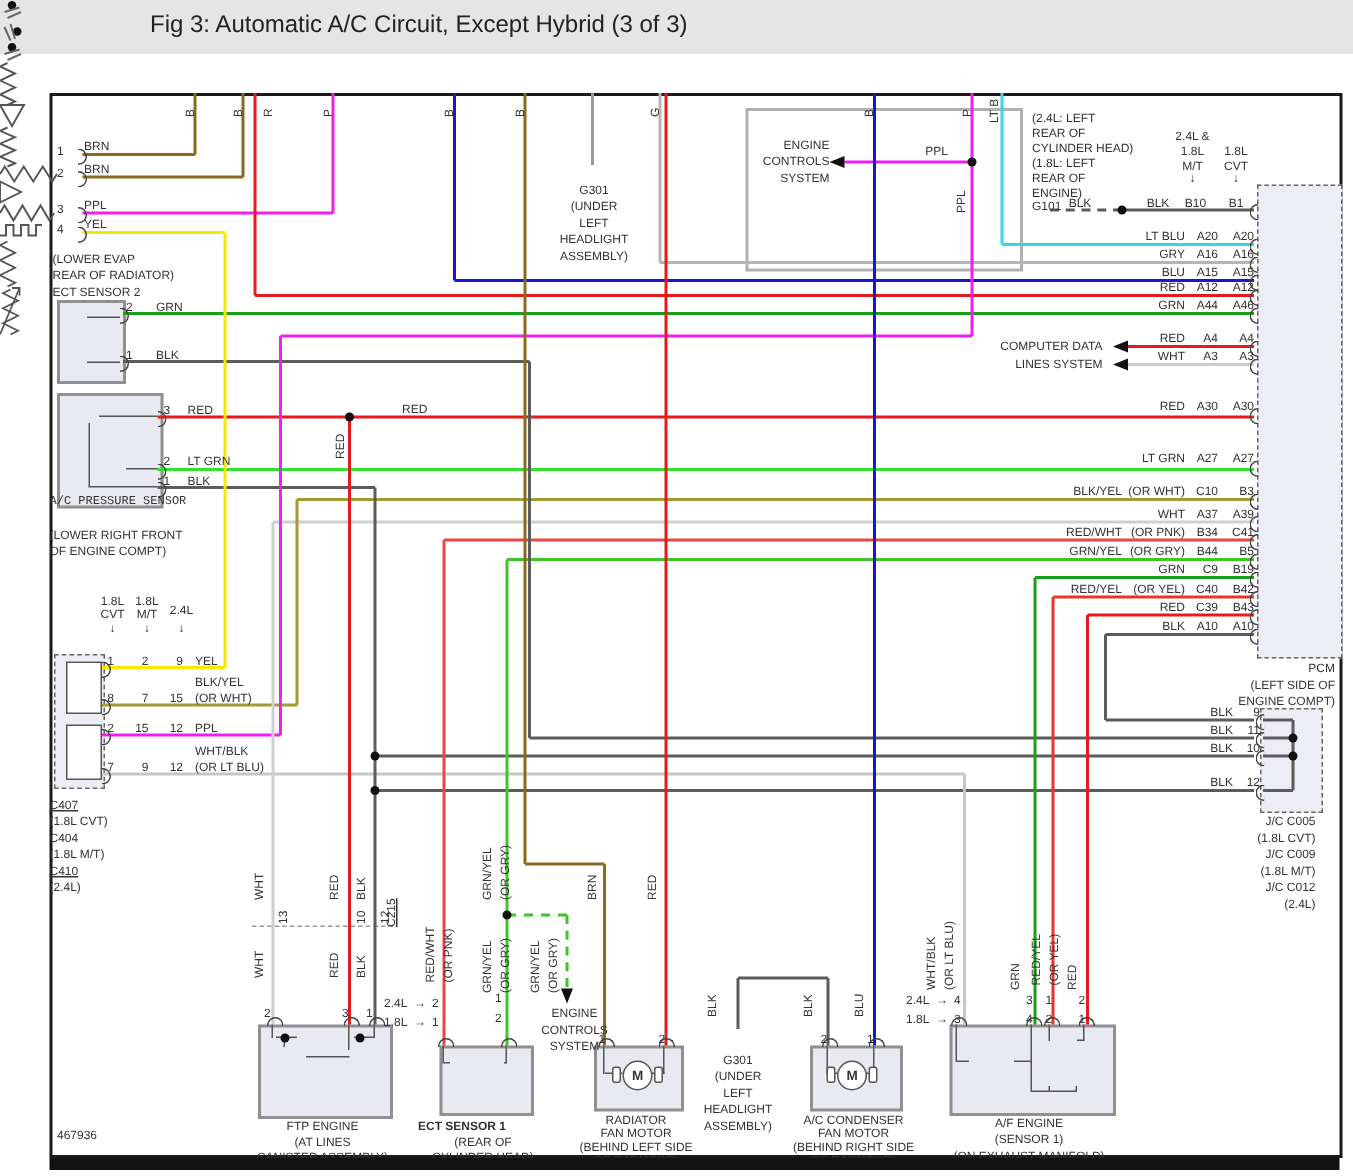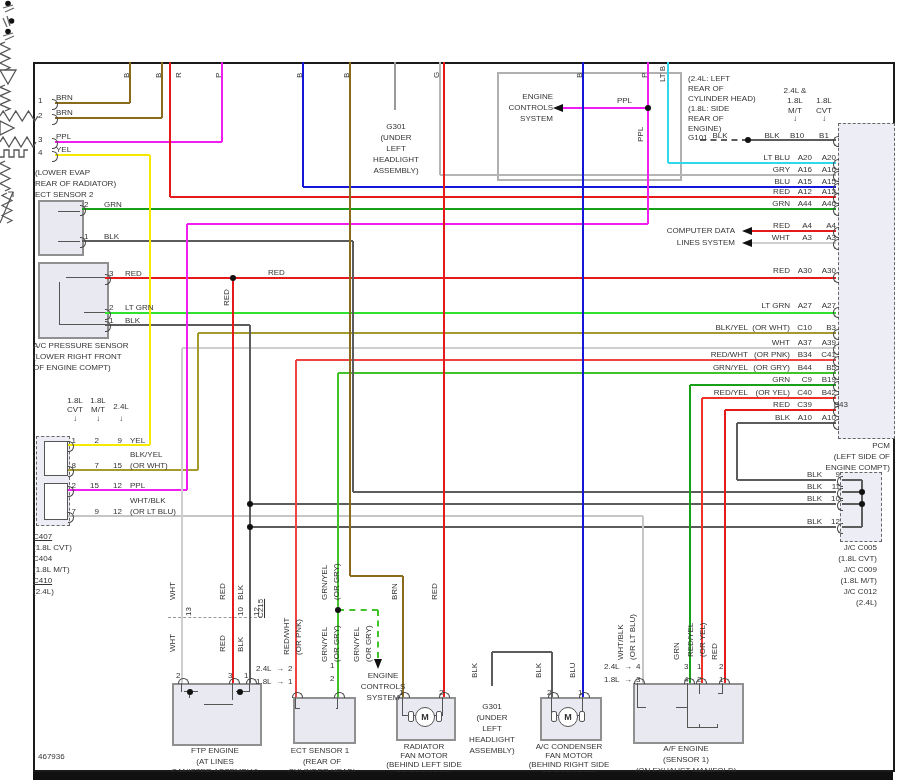--- a/index.html
+++ b/index.html
@@ -30,20 +30,23 @@
   .ar-d{border-left:4.5px solid transparent;border-right:4.5px solid transparent;border-top:10px solid #111;}
   .mot{position:absolute;width:18px;height:18px;border:1.5px solid #555;border-radius:50%;background:#fff;
        display:flex;align-items:center;justify-content:center;font-size:9px;font-weight:bold;color:#333;}
   .mbar{position:absolute;width:4px;height:9px;border:1.5px solid #555;background:#fff;border-radius:2px;}
   svg{position:absolute;overflow:visible;}
 </style>
 </head>
 <body>
 
 <div id="page">
+  <div id="titlebar">
+    <span>Fig 3: Automatic A/C Circuit, Except Hybrid (3 of 3)</span>
+  </div>
   <div id="frame"></div>
   <div id="canvas" style="position:absolute;left:0;top:0;width:902px;height:784px;">
       <div class="box b-dash" style="left: 838px; top: 123px; width: 55px; height: 314px;"></div>
       <div class="box b-dash" style="left: 840px; top: 472px; width: 40px; height: 68px;"></div>
       <div class="box b-dash" style="left: 36px; top: 436px; width: 32px; height: 88px;"></div>
       <div class="box b-sub" style="left: 44px; top: 441px; width: 22px; height: 33px;"></div>
       <div class="box b-sub" style="left: 44px; top: 483px; width: 22px; height: 35px;"></div>
       <div class="box b-sys" style="left: 497px; top: 72px; width: 181px; height: 105px;"></div>
       <div class="box b-comp" style="left: 38px; top: 200px; width: 42px; height: 52px;"></div>
       <div class="box b-comp" style="left: 38px; top: 262px; width: 67px; height: 73px;"></div>
@@ -341,21 +344,21 @@
       <div class="lbl lr" style="left: 836px; top: 363px;">B5</div>
       <div class="lbl lr" style="left: 790px; top: 375px;">GRN</div>
       <div class="lbl lr" style="left: 812px; top: 375px;">C9</div>
       <div class="lbl lr" style="left: 836px; top: 375px;">B19</div>
       <div class="lbl lr" style="left: 748px; top: 388px;">RED/YEL</div>
       <div class="lbl lr" style="left: 790px; top: 388px;">(OR YEL)</div>
       <div class="lbl lr" style="left: 812px; top: 388px;">C40</div>
       <div class="lbl lr" style="left: 836px; top: 388px;">B42</div>
       <div class="lbl lr" style="left: 790px; top: 400px;">RED</div>
       <div class="lbl lr" style="left: 812px; top: 400px;">C39</div>
-      <div class="lbl lr" style="left: 836px; top: 400px; margin-left: 12px;">B43</div>
+      <div class="lbl lr" style="left: 836px; top: 400px;">B43</div>
       <div class="lbl lr" style="left: 790px; top: 413px;">BLK</div>
       <div class="lbl lr" style="left: 812px; top: 413px;">A10</div>
       <div class="lbl lr" style="left: 836px; top: 413px;">A10</div>
       <div class="lbl lr" style="left: 822px; top: 470px;">BLK</div>
       <div class="lbl lr" style="left: 840px; top: 470px;">9</div>
       <div class="lbl lr" style="left: 822px; top: 482px;">BLK</div>
       <div class="lbl lr" style="left: 840px; top: 482px;">11</div>
       <div class="lbl lr" style="left: 822px; top: 494px;">BLK</div>
       <div class="lbl lr" style="left: 840px; top: 494px;">10</div>
       <div class="lbl lr" style="left: 822px; top: 517px;">BLK</div>
@@ -375,21 +378,21 @@
       <div class="lbl" style="left: 104px; top: 200px;">GRN</div>
       <div class="lbl" style="left: 84px; top: 232px;">1</div>
       <div class="lbl" style="left: 104px; top: 232px;">BLK</div>
       <div class="lbl" style="left: 109px; top: 269px;">3</div>
       <div class="lbl" style="left: 125px; top: 269px;">RED</div>
       <div class="lbl" style="left: 268px; top: 268px;">RED</div>
       <div class="lbl" style="left: 109px; top: 303px;">2</div>
       <div class="lbl" style="left: 125px; top: 303px;">LT GRN</div>
       <div class="lbl" style="left: 109px; top: 316px;">1</div>
       <div class="lbl" style="left: 125px; top: 316px;">BLK</div>
-      <div class="lbl" style="left: 33px; top: 341px;">A/C PRESSURE SENSOR</div>
+      <div class="lbl" style="left: 33px; top: 330px; font-family: Liberation Mono, monospace;">A/C PRESSURE SENSOR</div>
       <div class="lbl" style="left: 33px; top: 352px;">(LOWER RIGHT FRONT</div>
       <div class="lbl" style="left: 33px; top: 363px;">OF ENGINE COMPT)</div>
       <div class="lbl lc" style="left: 75px; top: 396px;">1.8L</div>
       <div class="lbl lc" style="left: 75px; top: 405px;">CVT</div>
       <div class="lbl lc" style="left: 98px; top: 396px;">1.8L</div>
       <div class="lbl lc" style="left: 98px; top: 405px;">M/T</div>
       <div class="lbl lc" style="left: 121px; top: 402px;">2.4L</div>
       <div class="lbl lc" style="left: 75px; top: 414px;">↓</div>
       <div class="lbl lc" style="left: 98px; top: 414px;">↓</div>
       <div class="lbl lc" style="left: 121px; top: 414px;">↓</div>
@@ -422,21 +425,21 @@
       <div class="lbl lc" style="left: 396px; top: 144px;">LEFT</div>
       <div class="lbl lc" style="left: 396px; top: 155px;">HEADLIGHT</div>
       <div class="lbl lc" style="left: 396px; top: 166px;">ASSEMBLY)</div>
       <div class="lbl lr" style="left: 553px; top: 92px;">ENGINE</div>
       <div class="lbl lr" style="left: 553px; top: 103px;">CONTROLS</div>
       <div class="lbl lr" style="left: 553px; top: 114px;">SYSTEM</div>
       <div class="lbl lr" style="left: 632px; top: 96px;">PPL</div>
       <div class="lbl" style="left: 688px; top: 74px;">(2.4L: LEFT</div>
       <div class="lbl" style="left: 688px; top: 84px;">REAR OF</div>
       <div class="lbl" style="left: 688px; top: 94px;">CYLINDER HEAD)</div>
-      <div class="lbl" style="left: 688px; top: 104px;">(1.8L: SIDE</div>
+      <div class="lbl" style="left: 688px; top: 104px;">(1.8L: LEFT</div>
       <div class="lbl" style="left: 688px; top: 114px;">REAR OF</div>
       <div class="lbl" style="left: 688px; top: 124px;">ENGINE)</div>
       <div class="lbl" style="left: 688px; top: 133px;">G101</div>
       <div class="lbl lc" style="left: 795px; top: 86px;">2.4L &amp;</div>
       <div class="lbl lc" style="left: 795px; top: 96px;">1.8L</div>
       <div class="lbl lc" style="left: 795px; top: 106px;">M/T</div>
       <div class="lbl lc" style="left: 824px; top: 96px;">1.8L</div>
       <div class="lbl lc" style="left: 824px; top: 106px;">CVT</div>
       <div class="lbl lc" style="left: 795px; top: 114px;">↓</div>
       <div class="lbl lc" style="left: 824px; top: 114px;">↓</div>
@@ -486,21 +489,21 @@
       <div class="lbl" style="left: 697px; top: 662px;">1</div>
       <div class="lbl" style="left: 697px; top: 675px;">2</div>
       <div class="lbl" style="left: 719px; top: 662px;">2</div>
       <div class="lbl" style="left: 719px; top: 675px;">1</div>
       <div class="lbl" style="left: 176px; top: 671px;">2</div>
       <div class="lbl" style="left: 228px; top: 671px;">3</div>
       <div class="lbl" style="left: 244px; top: 671px;">1</div>
       <div class="lbl lc" style="left: 215px; top: 746px;">FTP ENGINE</div>
       <div class="lbl lc" style="left: 215px; top: 757px;">(AT LINES</div>
       <div class="lbl lc" style="left: 215px; top: 767px;">CANISTER ASSEMBLY)</div>
-      <div class="lbl lc" style="left: 320px; top: 746px;">ECT SENSOR 1</div>
+      <div class="lbl lc" style="left: 308px; top: 746px; font-weight: bold;">ECT SENSOR 1</div>
       <div class="lbl lc" style="left: 322px; top: 757px;">(REAR OF</div>
       <div class="lbl lc" style="left: 322px; top: 767px;">CYLINDER HEAD)</div>
       <div class="lbl lc" style="left: 424px; top: 742px;">RADIATOR</div>
       <div class="lbl lc" style="left: 424px; top: 751px;">FAN MOTOR</div>
       <div class="lbl lc" style="left: 424px; top: 760px;">(BEHIND LEFT SIDE</div>
       <div class="lbl lc" style="left: 424px; top: 769px;">OF RADIATOR)</div>
       <div class="lbl lc" style="left: 569px; top: 742px;">A/C CONDENSER</div>
       <div class="lbl lc" style="left: 569px; top: 751px;">FAN MOTOR</div>
       <div class="lbl lc" style="left: 569px; top: 760px;">(BEHIND RIGHT SIDE</div>
       <div class="lbl lc" style="left: 569px; top: 769px;">OF RADIATOR)</div>

